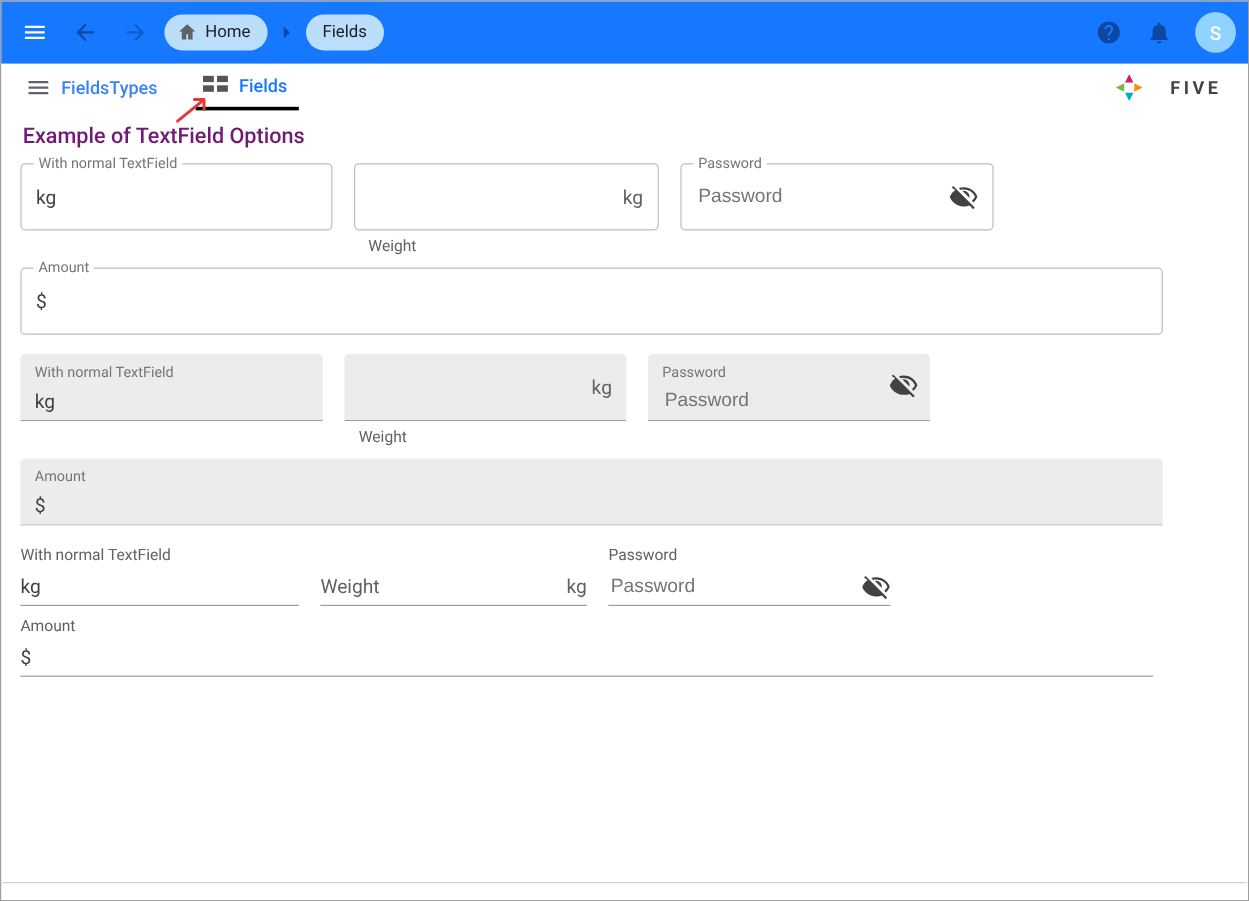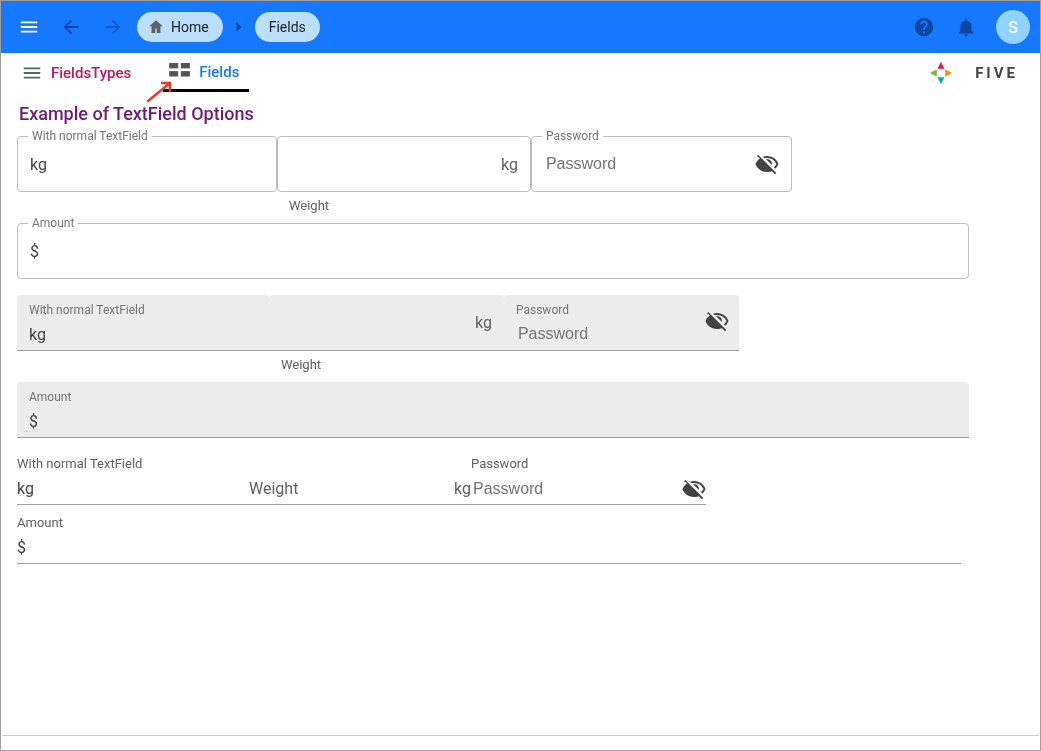--- a/index.html
+++ b/index.html
@@ -15,37 +15,37 @@
   .chip { background:#bbdefb; border-radius:16px; height:30px; display:flex; align-items:center; gap:6px; padding:0 14px 0 10px; color:#202124; font-size:14px; cursor:pointer; }
   .chip svg { width:18px; height:18px; fill:#5f6368; }
   .chip.plain { padding:0 14px; }
   .crumb-sep { color:#0d47a1; display:flex; align-items:center; }
   .crumb-sep svg { width:20px; height:20px; fill:currentColor; }
   .spacer { flex:1; }
   .avatar { width:34px; height:34px; border-radius:50%; background:#8fd3fe; color:#fff; font-weight:500; display:flex; align-items:center; justify-content:center; font-size:16px; margin-left:6px; }
 
   
   .tabbar { height:40px; display:flex; align-items:flex-end; padding:0 14px; border-bottom:1px solid transparent; position:relative; }
-  .tab { display:flex; align-items:center; gap:8px; padding:8px 10px 8px 6px; font-size:15px; font-weight:500; color:#be185d; cursor:pointer; }
+  .tab { display:flex; align-items:center; gap:8px; padding:8px 10px 8px 6px; font-size:15px; font-weight:500; color:#3b82f6; cursor:pointer; }
   .tab.active { color:#1677ff; border-bottom:3px solid #000; position:relative; }
   .tab svg.menu { width:22px; height:22px; fill:#5f6368; }
   .tab .form-ic { width:22px; height:18px; }
   .logo-five { position:absolute; right:22px; top:6px; display:flex; align-items:center; gap:4px; }
   .logo-five svg { width:28px; height:28px; }
   .logo-five span { font-size:15px; font-weight:700; letter-spacing:3px; color:#444;margin-left:16px; }
 
   
   .red-arrow { position:absolute; left:145px; top:78px; pointer-events:none; }
   .red-arrow svg { width:30px; height:24px; }
 
   
   .content { padding:10px 16px; overflow:auto; height:calc(100% - 92px - 14px); }
   h1.title { font-size:18px; font-weight:500; margin:0 0 12px 2px; color:#701a75; }
 
-  .row { display:flex; margin-bottom:4px; align-items:flex-start;}
+  .row { display:flex; gap:18px; margin-bottom:4px; align-items:flex-start;}
   .col3 { flex:0 0 222px; }
   .col1 { flex:1; }
 
   
   .field { position:relative; }
   .outlined { border:1px solid #bdbdbd; border-radius:4px; height:56px; display:flex; align-items:center; padding:0 12px; position:relative; background:#fff; }
   .outlined .shrunk { position:absolute; top:-8px; left:10px; background:#fff; padding:0 4px; font-size:12px; color:#757575; }
   .outlined .suffix { color:#616161; margin-left:auto; font-size:16px; }
   .outlined .prefix { color:#424242; font-size:16px; margin-right:6px; }
   .outlined input { border:none; outline:none; flex:1; font-size:16px; background:transparent; color:#616161; height:100%; }

